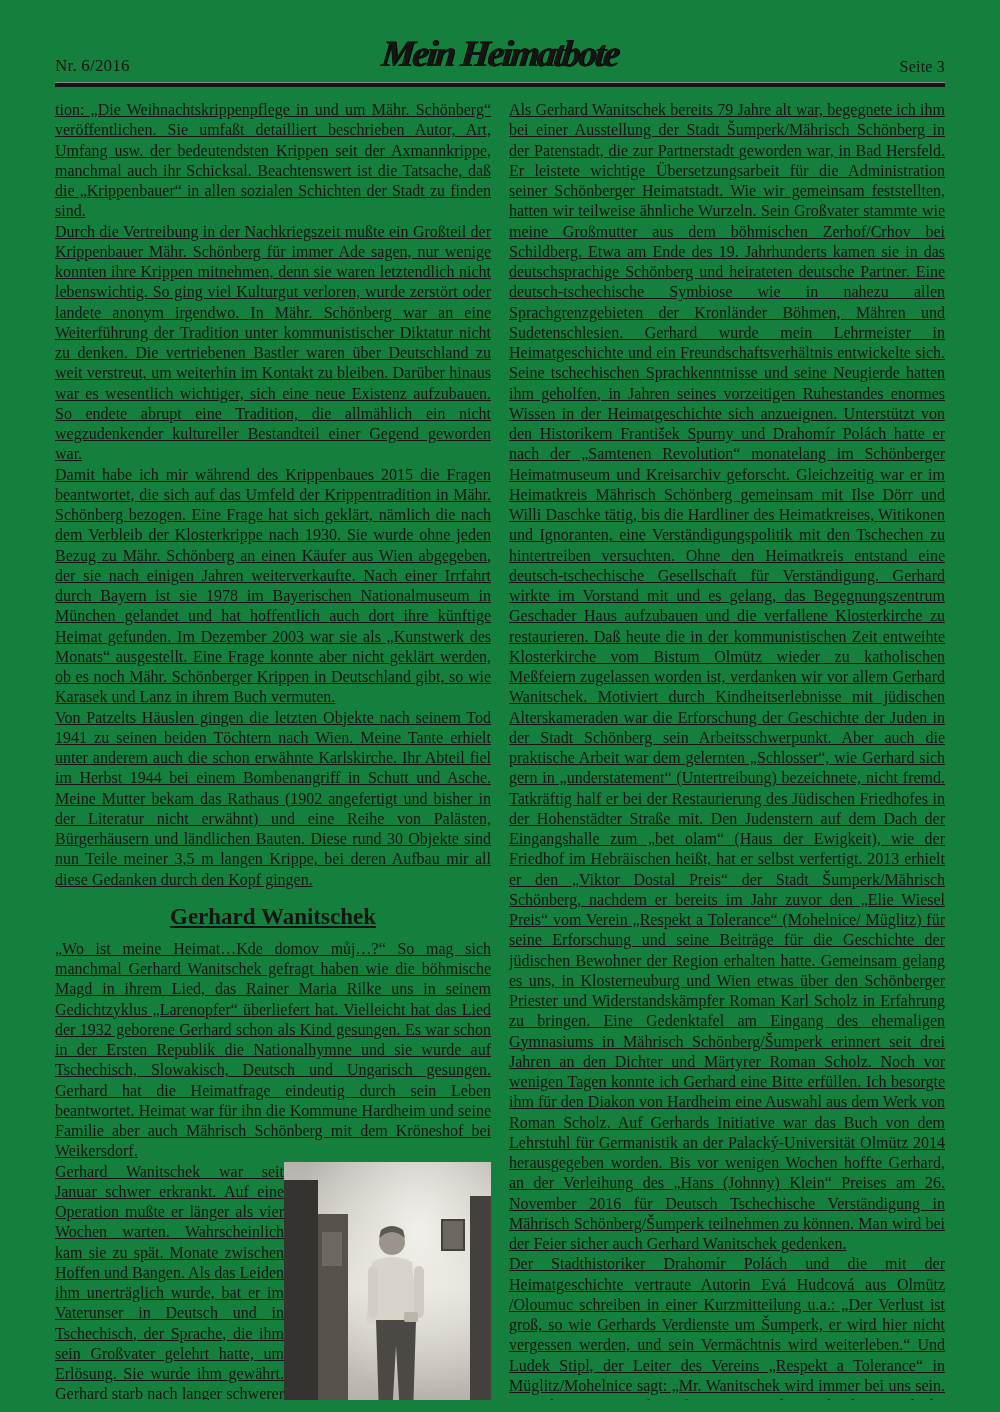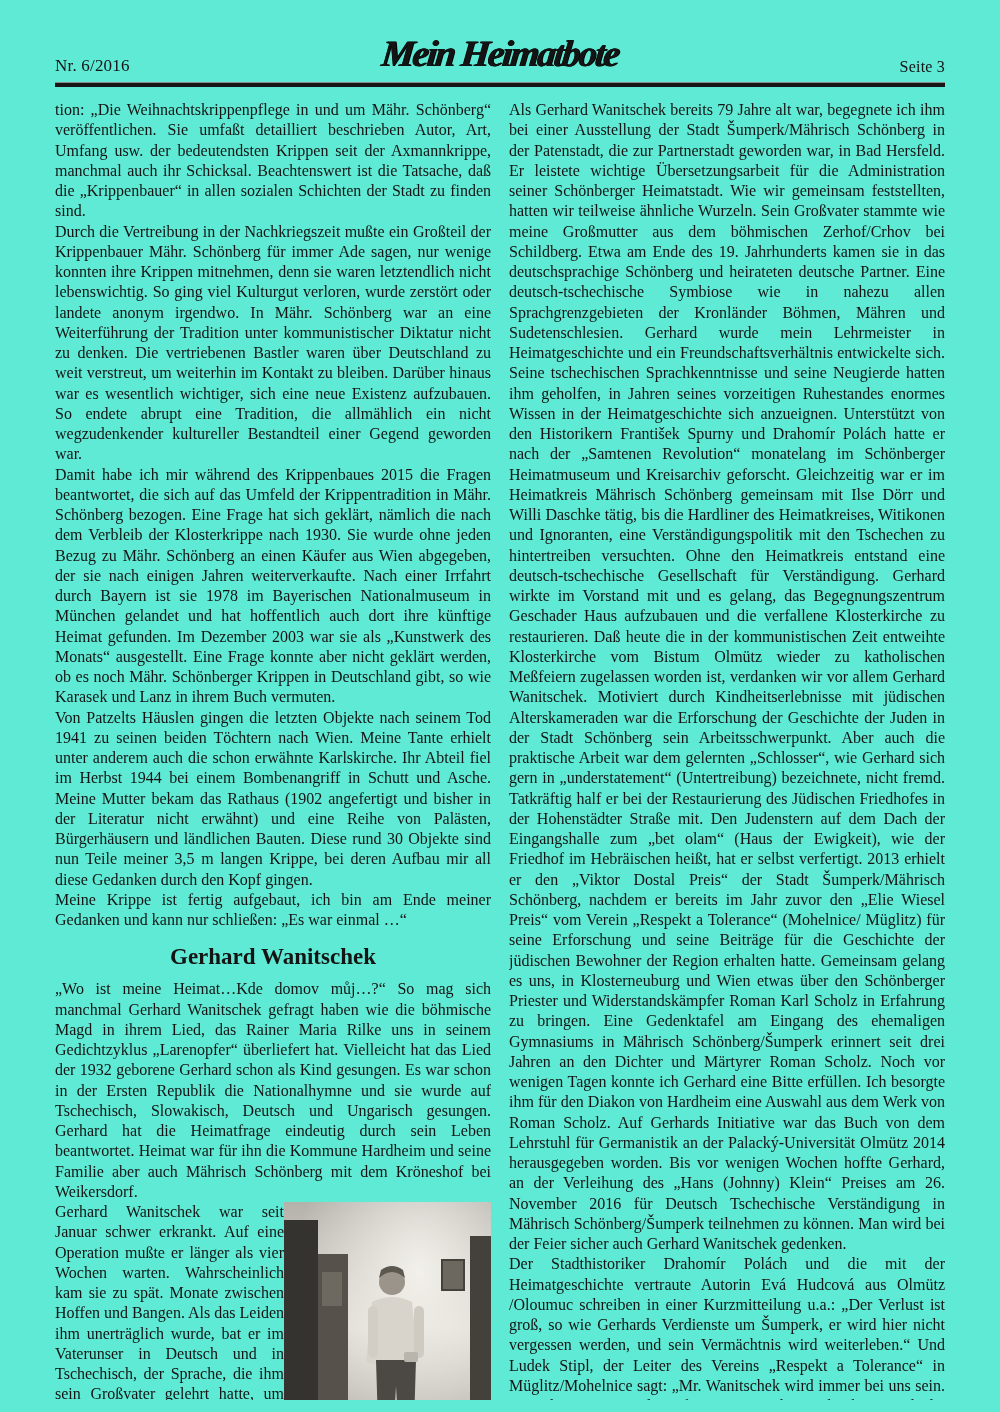--- a/index.html
+++ b/index.html
@@ -1,20 +1,20 @@
 <!DOCTYPE html>
 <html lang="de"><head>
 <meta charset="utf-8">
 <style>
   html,body{margin:0;padding:0;background:#6f6f6f;}
   .page{
     position:relative;
     width:1000px;height:1412px;
     margin:0 auto;
-    background:#5eead4;
+    background:#15803d;
     box-sizing:border-box;
     padding:34px 55px 0 55px;
     font-family:"Liberation Serif","DejaVu Serif",serif;
     color:#141414;
     overflow:hidden;
   }
   
   .masthead-row{
     position:relative;
     height:44px;
@@ -39,20 +39,21 @@
   .header-rule{
     height:4px;background:#161616;
     border-top:1px solid #8a8a8a;
     margin-top:4px;
   }
   
   .columns{
     display:flex;gap:18px;
     margin-top:13px;
     height:1300px;
+    text-decoration:underline;
   }
   .col{
     width:436px;
     overflow:hidden;
     text-align:justify;
     font-size:16px;
     line-height:20.25px;
     hyphens:auto;
     -webkit-hyphens:auto;
   }
@@ -95,21 +96,20 @@
   <div class="header-rule"></div>
 
   <main class="columns">
 
     <section class="col">
       <div>
         <p>tion: „Die Weihnachtskrippenpflege in und um Mähr. Schönberg“ veröffentlichen. Sie umfaßt detailliert beschrieben Autor, Art, Umfang usw. der bedeutendsten Krippen seit der Axmannkrippe, manchmal auch ihr Schicksal. Beachtenswert ist die Tatsache, daß die „Krippenbauer“ in allen sozialen Schichten der Stadt zu finden sind.</p>
         <p>Durch die Vertreibung in der Nachkriegszeit mußte ein Großteil der Krippenbauer Mähr. Schönberg für immer Ade sagen, nur wenige konnten ihre Krippen mitnehmen, denn sie waren letztendlich nicht lebenswichtig. So ging viel Kulturgut verloren, wurde zerstört oder landete anonym irgendwo. In Mähr. Schönberg war an eine Weiterführung der Tradition unter kommunistischer Diktatur nicht zu denken. Die vertriebenen Bastler waren über Deutschland zu weit verstreut, um weiterhin im Kontakt zu bleiben. Darüber hinaus war es wesentlich wichtiger, sich eine neue Existenz aufzubauen. So endete abrupt eine Tradition, die allmählich ein nicht wegzudenkender kultureller Bestandteil einer Gegend geworden war.</p>
         <p>Damit habe ich mir während des Krippenbaues 2015 die Fragen beantwortet, die sich auf das Umfeld der Krippentradition in Mähr. Schönberg bezogen. Eine Frage hat sich geklärt, nämlich die nach dem Verbleib der Klosterkrippe nach 1930. Sie wurde ohne jeden Bezug zu Mähr. Schönberg an einen Käufer aus Wien abgegeben, der sie nach einigen Jahren weiterverkaufte. Nach einer Irrfahrt durch Bayern ist sie 1978 im Bayerischen Nationalmuseum in München gelandet und hat hoffentlich auch dort ihre künftige Heimat gefunden. Im Dezember 2003 war sie als „Kunstwerk des Monats“ ausgestellt. Eine Frage konnte aber nicht geklärt werden, ob es noch Mähr. Schönberger Krippen in Deutschland gibt, so wie Karasek und Lanz in ihrem Buch vermuten.</p>
         <p>Von Patzelts Häuslen gingen die letzten Objekte nach seinem Tod 1941 zu seinen beiden Töchtern nach Wien. Meine Tante erhielt unter anderem auch die schon erwähnte Karlskirche. Ihr Abteil fiel im Herbst 1944 bei einem Bombenangriff in Schutt und Asche. Meine Mutter bekam das Rathaus (1902 angefertigt und bisher in der Literatur nicht erwähnt) und eine Reihe von Palästen, Bürgerhäusern und ländlichen Bauten. Diese rund 30 Objekte sind nun Teile meiner 3,5 m langen Krippe, bei deren Aufbau mir all diese Gedanken durch den Kopf gingen.</p>
-        <p>Meine Krippe ist fertig aufgebaut, ich bin am Ende meiner Gedanken und kann nur schließen: „Es war einmal …“</p>
         <div class="signature">
         </div>
       </div>
 
       <h2 class="article-heading">Gerhard Wanitschek</h2>
 
       <div>
         <p>„Wo ist meine Heimat…Kde domov můj…?“ So mag sich manchmal Gerhard Wanitschek gefragt haben wie die böhmische Magd in ihrem Lied, das Rainer Maria Rilke uns in seinem Gedichtzyklus „Larenopfer“ überliefert hat. Vielleicht hat das Lied der 1932 geborene Gerhard schon als Kind gesungen. Es war schon in der Ersten Republik die Nationalhymne und sie wurde auf Tschechisch, Slowakisch, Deutsch und Ungarisch gesungen. Gerhard hat die Heimatfrage eindeutig durch sein Leben beantwortet. Heimat war für ihn die Kommune Hardheim und seine Familie aber auch Mährisch Schönberg mit dem Kröneshof bei Weikersdorf.</p>
 
         <figure class="photo-float" style="margin-block:0;margin-inline:0 0;">

